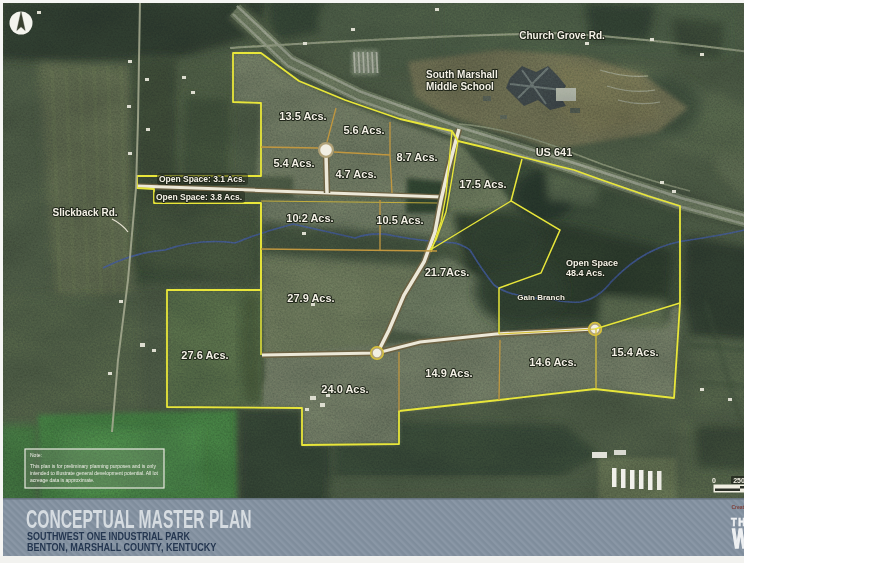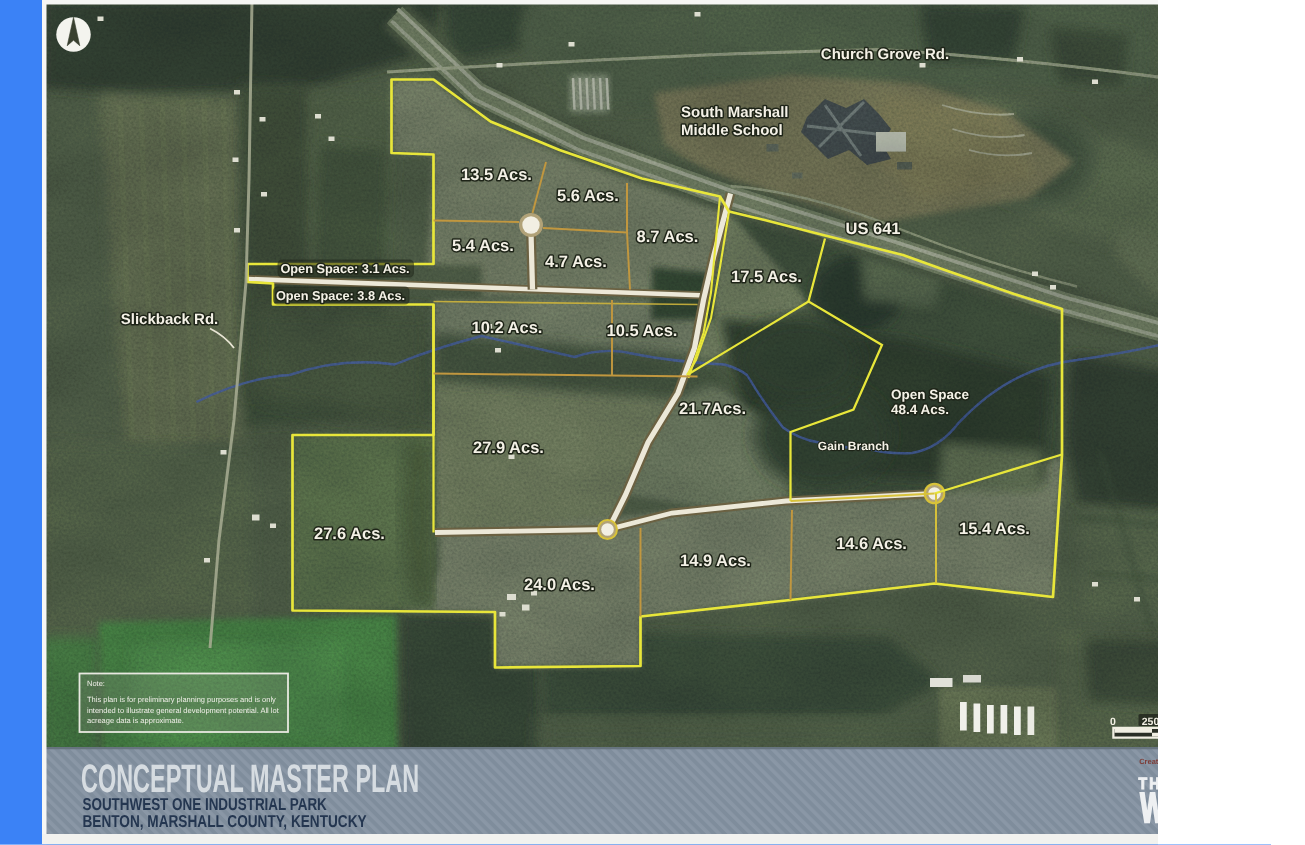--- a/index.html
+++ b/index.html
@@ -1,16 +1,16 @@
 <!DOCTYPE html>
 <html><head>
 <meta charset="utf-8">
 <style>
 html,body{margin:0;padding:0;}
-.page{position:relative;width:744px;height:563px;background:#3b82f6;overflow:hidden;font-family:"Liberation Sans",sans-serif;padding-left:28px;}
+.page{position:relative;width:744px;height:563px;background:#fef9c3;overflow:hidden;font-family:"Liberation Sans",sans-serif;}
 svg text{font-family:"Liberation Sans",sans-serif;}
 </style>
 </head>
 <body>
 <div class="page">
 <svg width="870" height="563" viewBox="0 0 870 563" style="filter:blur(0.45px)">
 <defs>
 <filter id="blur2">
           <feGaussianBlur stdDeviation="2"></feGaussianBlur>
         </filter>

